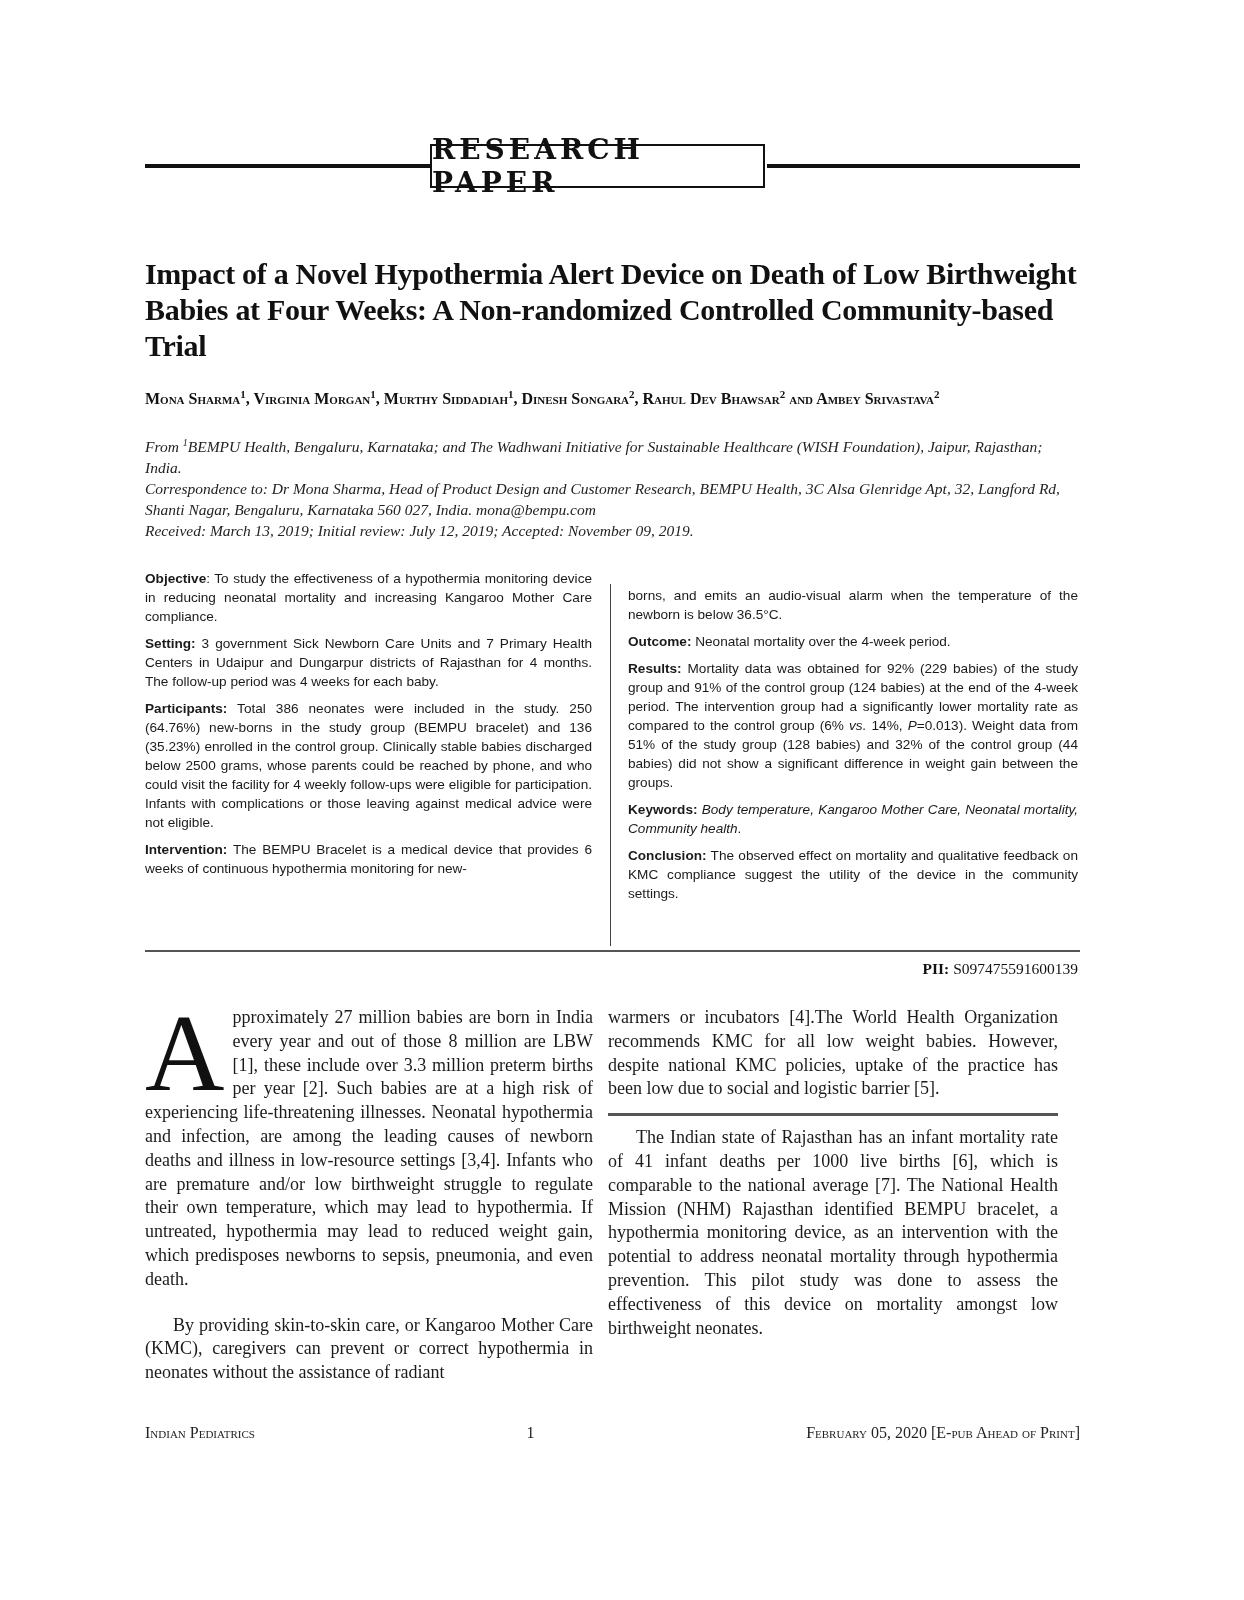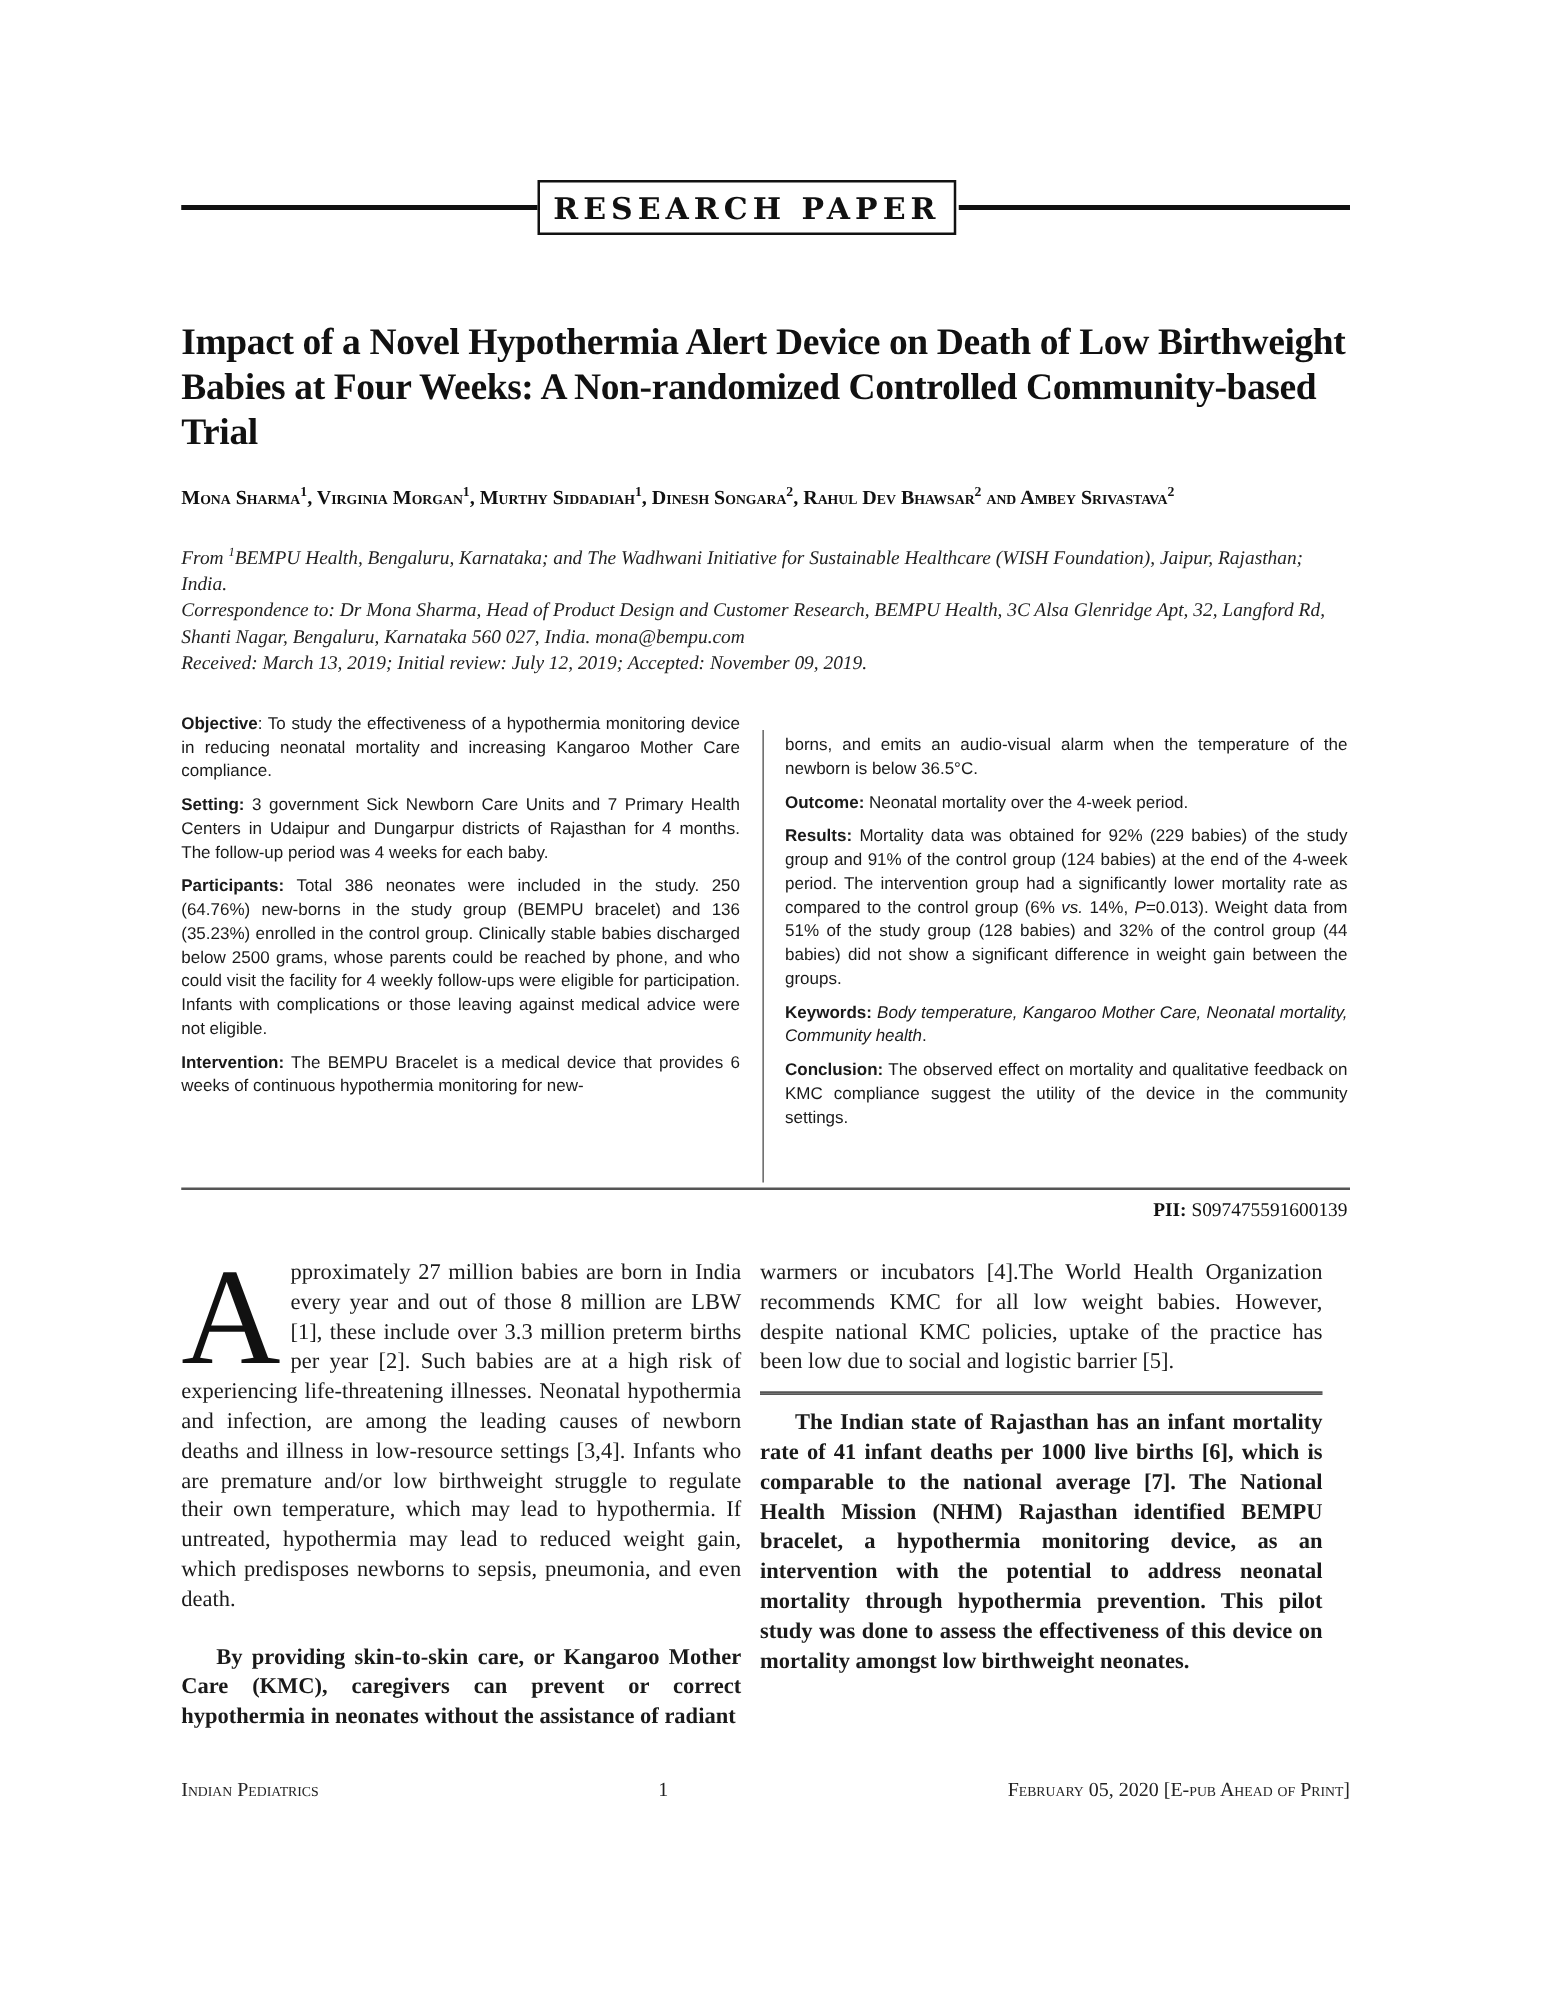--- a/index.html
+++ b/index.html
@@ -3,21 +3,21 @@
 <meta charset="utf-8">
 <style>
   html, body { margin: 0; padding: 0; background: #ffffff; }
   body { width: 1244px; height: 1600px; position: relative; overflow: hidden; color: #1a1a1a; }
   .abs { position: absolute; }
   
   .rule-left { left: 145px; top: 164px; width: 285px; height: 4px; background: #111; }
   .rule-right { left: 767px; top: 164px; width: 313px; height: 4px; background: #111; }
   .rp-box { left: 430px; top: 144px; width: 335px; height: 44px; border: 2px solid #111; box-sizing: border-box;
             display: flex; align-items: center; justify-content: center;
-            font-family: "DejaVu Serif", serif; font-weight: bold; font-size: 24px; letter-spacing: 4px; color: #111; }
+            font-family: "DejaVu Serif", serif; font-weight: bold; font-size: 28px; letter-spacing: 4px; color: #111; }
   .title { left: 145px; top: 256px; width: 940px; font-family: "Liberation Serif", serif; font-weight: bold;
            font-size: 30px; line-height: 36px; color: #111; letter-spacing: -0.3px; }
   .authors { left: 145px; top: 384px; width: 935px; font-family: "Liberation Serif", serif; font-weight: bold;
              font-size: 16px; line-height: 21px; font-variant: small-caps; color: #111; }
   .authors sup { font-size: 11px; }
   .affil { left: 145px; top: 432px; width: 935px; font-family: "Liberation Serif", serif; font-style: italic;
            font-size: 15.5px; line-height: 21px; color: #222; }
   .affil sup { font-size: 10px; }
   
   .abs-col { font-family: "Liberation Sans", sans-serif; font-size: 13.6px; line-height: 19px; color: #1a1a1a;
@@ -29,21 +29,21 @@
   .abs-divider { left: 610px; top: 584px; width: 1px; height: 362px; background: #444; }
   .abs-bottom { left: 145px; top: 950px; width: 935px; height: 2px; background: #555; }
   .pii { left: 880px; top: 960px; width: 198px; text-align: right; font-family: "Liberation Serif", serif; font-size: 15.5px; color: #111; }
   .pii b { font-weight: bold; }
   
   .body-col { font-family: "Liberation Serif", serif; font-size: 18px; line-height: 23.8px; color: #1a1a1a; text-align: justify; }
   .body-col p { margin: 0; }
   .body-left { left: 145px; top: 1006px; width: 448px; }
   .body-right { left: 608px; top: 1006px; width: 450px; }
   .dropcap { float: left; font-family: "Liberation Serif", serif; font-size: 110px; line-height: 82px; margin: 6px 8px 0 0; color: #111; }
-  .indent { text-indent: 28px; font-weight: bold; }
+  .indent { text-indent: 28px; }
   .para-gap { margin-top: 22px !important; }
   .edit-rule { height: 2px; background: #555; margin: 12px 0 0 0; }
   .edit-note { text-align: center; font-style: italic; font-size: 16px; line-height: 20px; margin: 10px 0 8px 0; }
   .edit-rule2 { height: 1px; background: #555; margin: 0 0 10px 0; }
   
   .footer { left: 145px; top: 1424px; width: 935px; font-family: "Liberation Serif", serif; font-size: 16px; color: #222;
             display: flex; justify-content: space-between; font-variant: small-caps; }
 </style>
 </head>
 <body>

